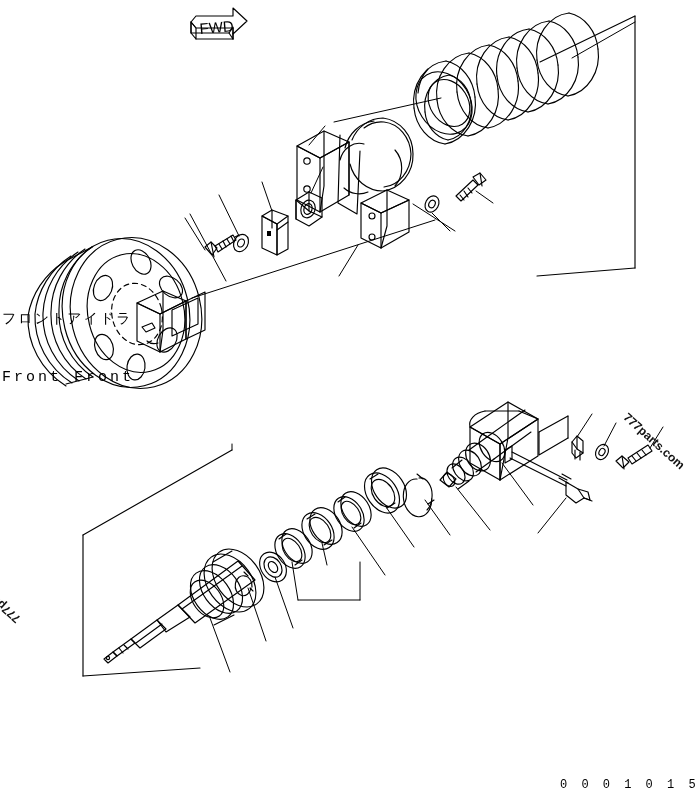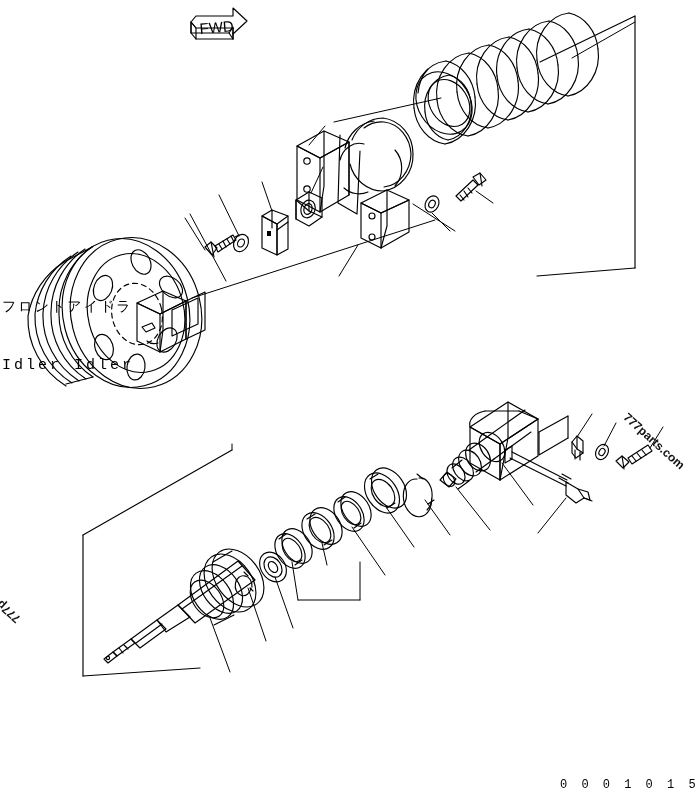--- a/index.html
+++ b/index.html
@@ -7,21 +7,21 @@
   body{
     font-family:"Liberation Mono", "DejaVu Sans Mono", monospace;
     width:695px;height:812px;overflow:hidden;position:relative;
   }
   #sheet{
     position:relative;width:695px;height:812px;background:#fff;
   }
   #art{position:absolute;left:0;top:0;width:695px;height:812px;}
   .lbl{position:absolute;white-space:pre;color:#000;}
   #label-front-idler{
-    left:2px;top:256px;font-size:15px;line-height:20px;letter-spacing:1px;
+    left:2px;top:268px;font-size:15px;line-height:20px;letter-spacing:1px;
   }
   #label-front-idler .jp{font-family:"DejaVu Sans", sans-serif;font-size:14px;letter-spacing:2px;display:block;}
   #label-front-idler .en{font-family:"Liberation Mono", monospace;font-size:15px;letter-spacing:3px;display:block;}
   #drawing-number{
     left:560px;top:778px;font-size:12px;letter-spacing:3.5px;
     font-family:"Liberation Mono", monospace;
   }
   .wm{position:absolute;color:#111;font-family:"Liberation Sans",sans-serif;font-weight:bold;}
   #wm-top{left:46px;top:2px;font-size:13px;transform:rotate(180deg);transform-origin:left top;}
   #wm-right{left:630px;top:410px;font-size:12px;transform:rotate(42deg);transform-origin:left top;}
@@ -396,21 +396,21 @@
       <line x1="577" y1="437" x2="592" y2="414"></line>
       <line x1="604" y1="446" x2="616" y2="423"></line>
       <line x1="650" y1="448" x2="663" y2="427"></line>
       <line x1="232" y1="450" x2="232" y2="444"></line>
     </g>
 
   </svg>
 
   <div class="lbl" id="label-front-idler">
     <span class="jp">フロントアイドラ</span>
-    <span class="en">Idler Idler</span>
+    <span class="en">Front Front</span>
   </div>
 
   <div class="lbl" id="drawing-number">0 0 0 1 0 1 5 4</div>
 
   <div class="wm" id="wm-top">777parts.com</div>
   <div class="wm" id="wm-right">777parts.com</div>
   <div class="wm" id="wm-bottom">777parts.com</div>
 
 </div>
 

